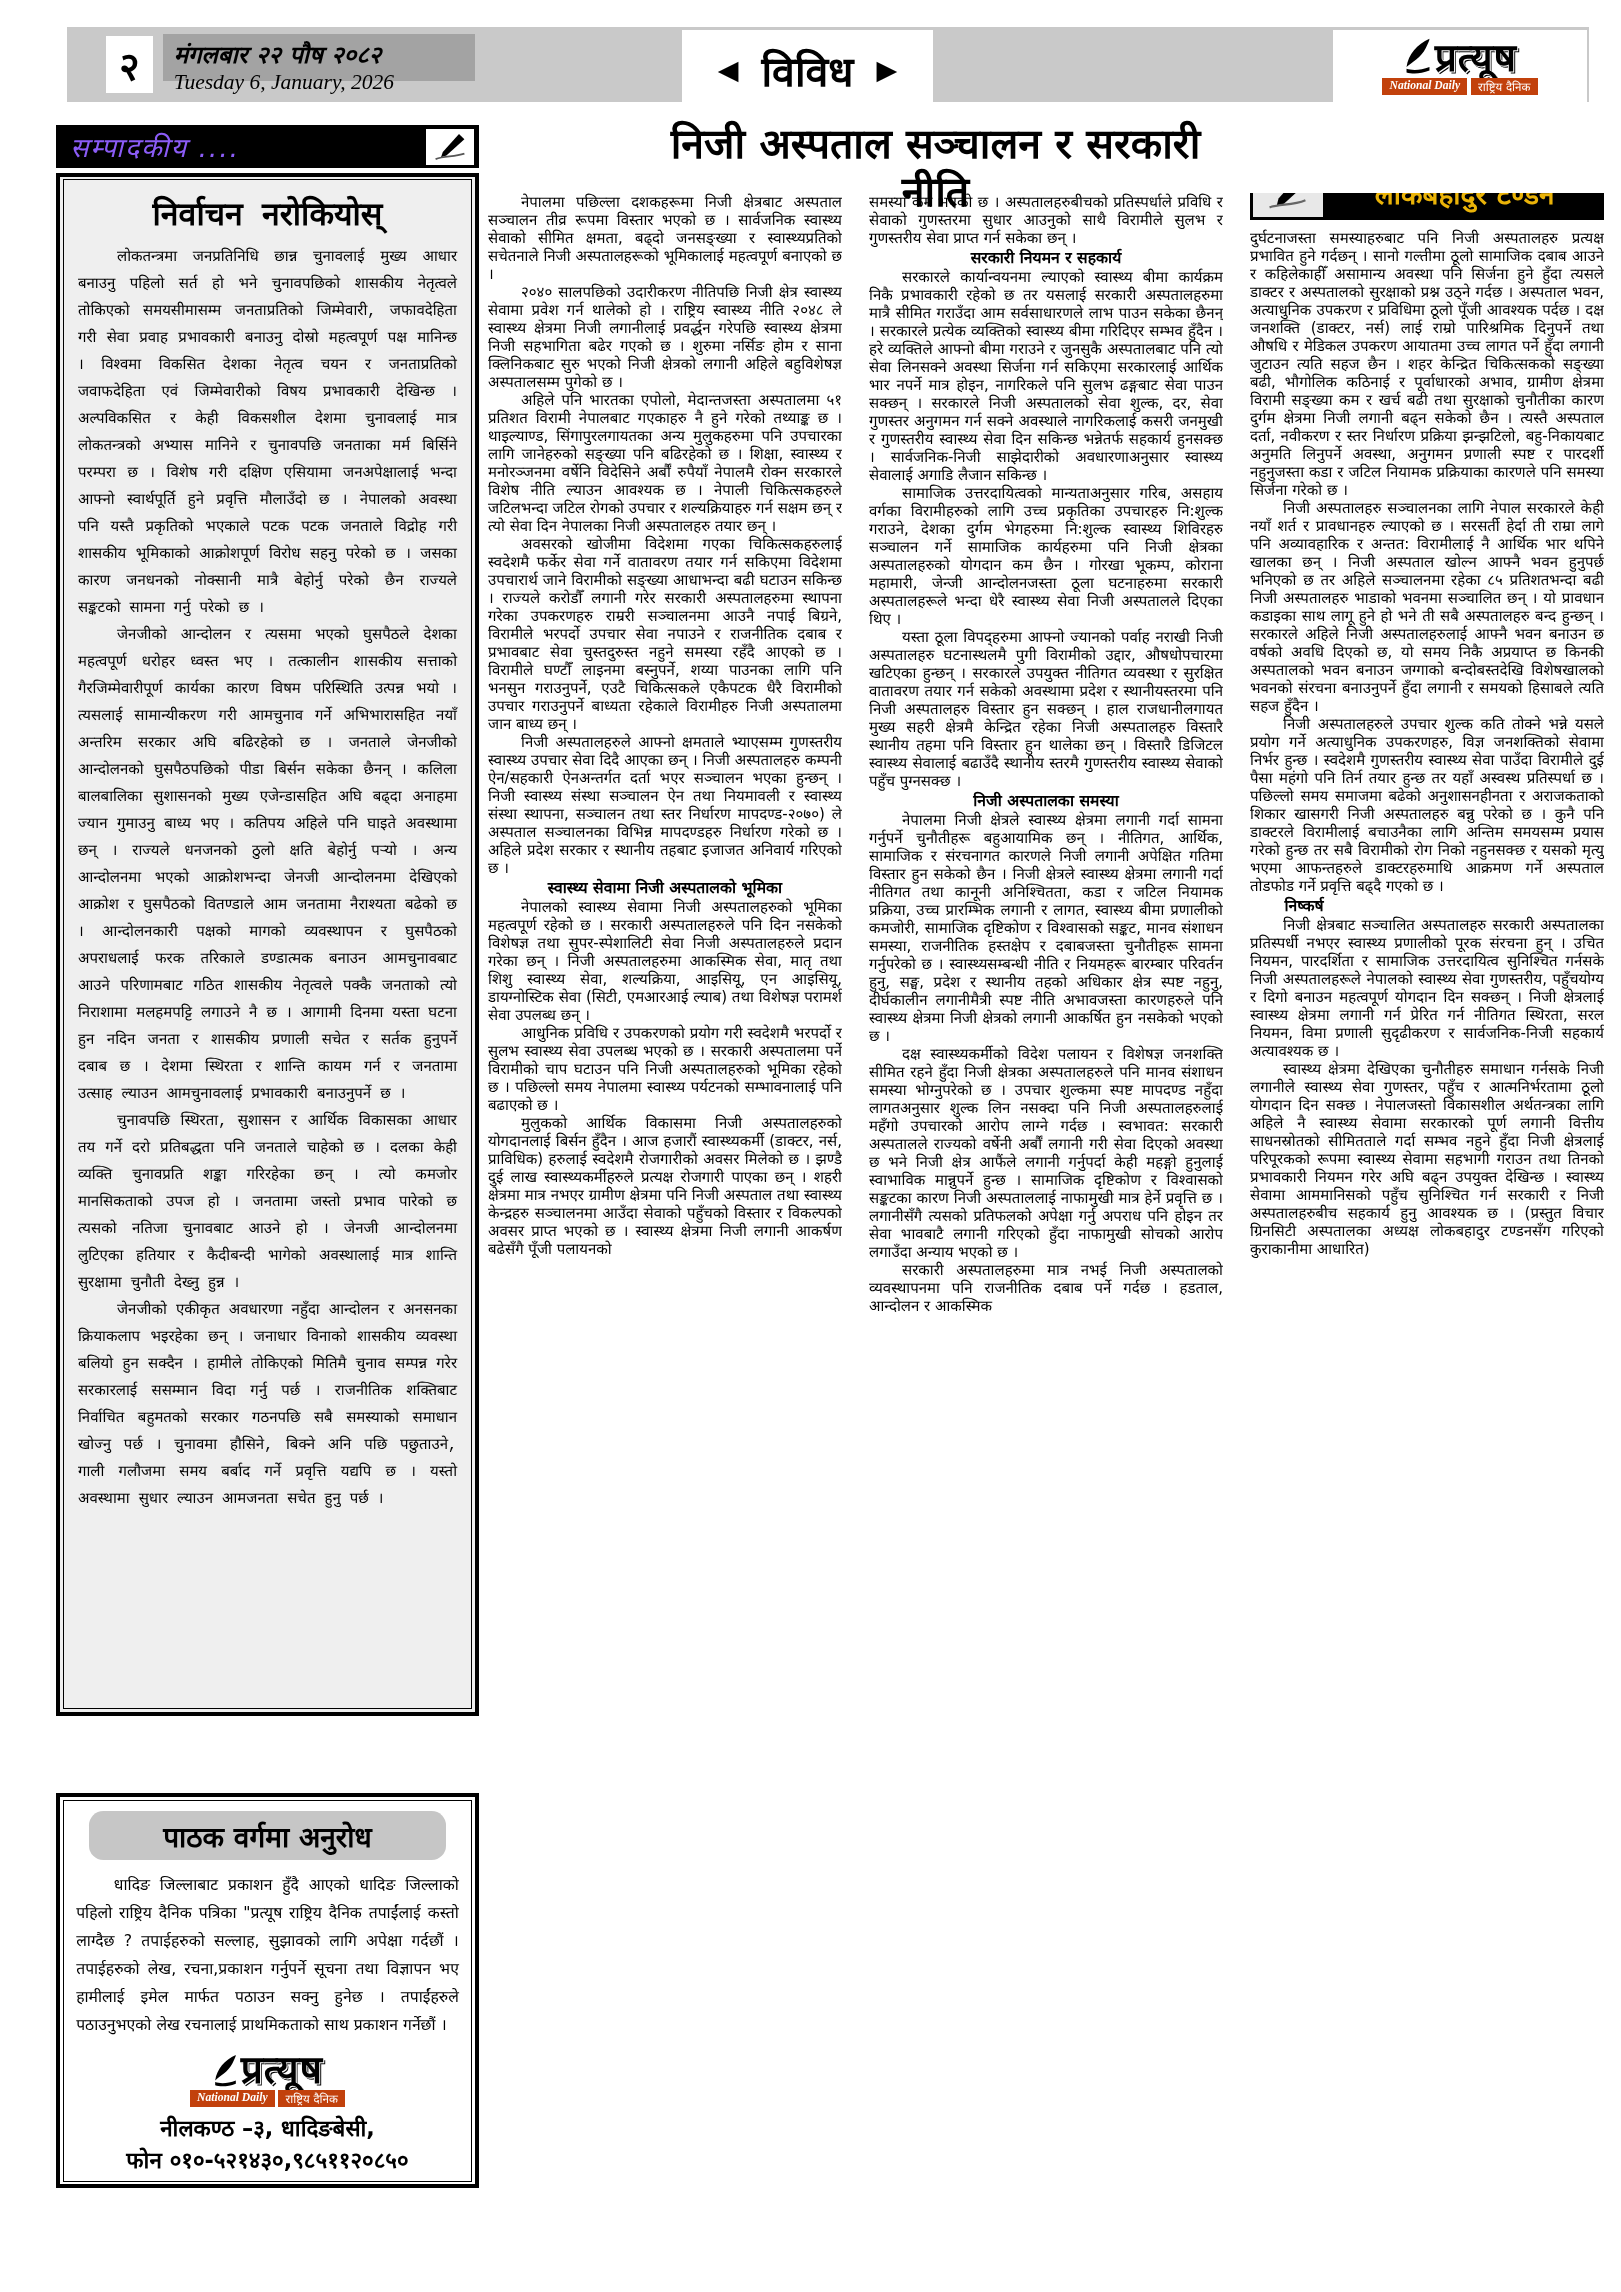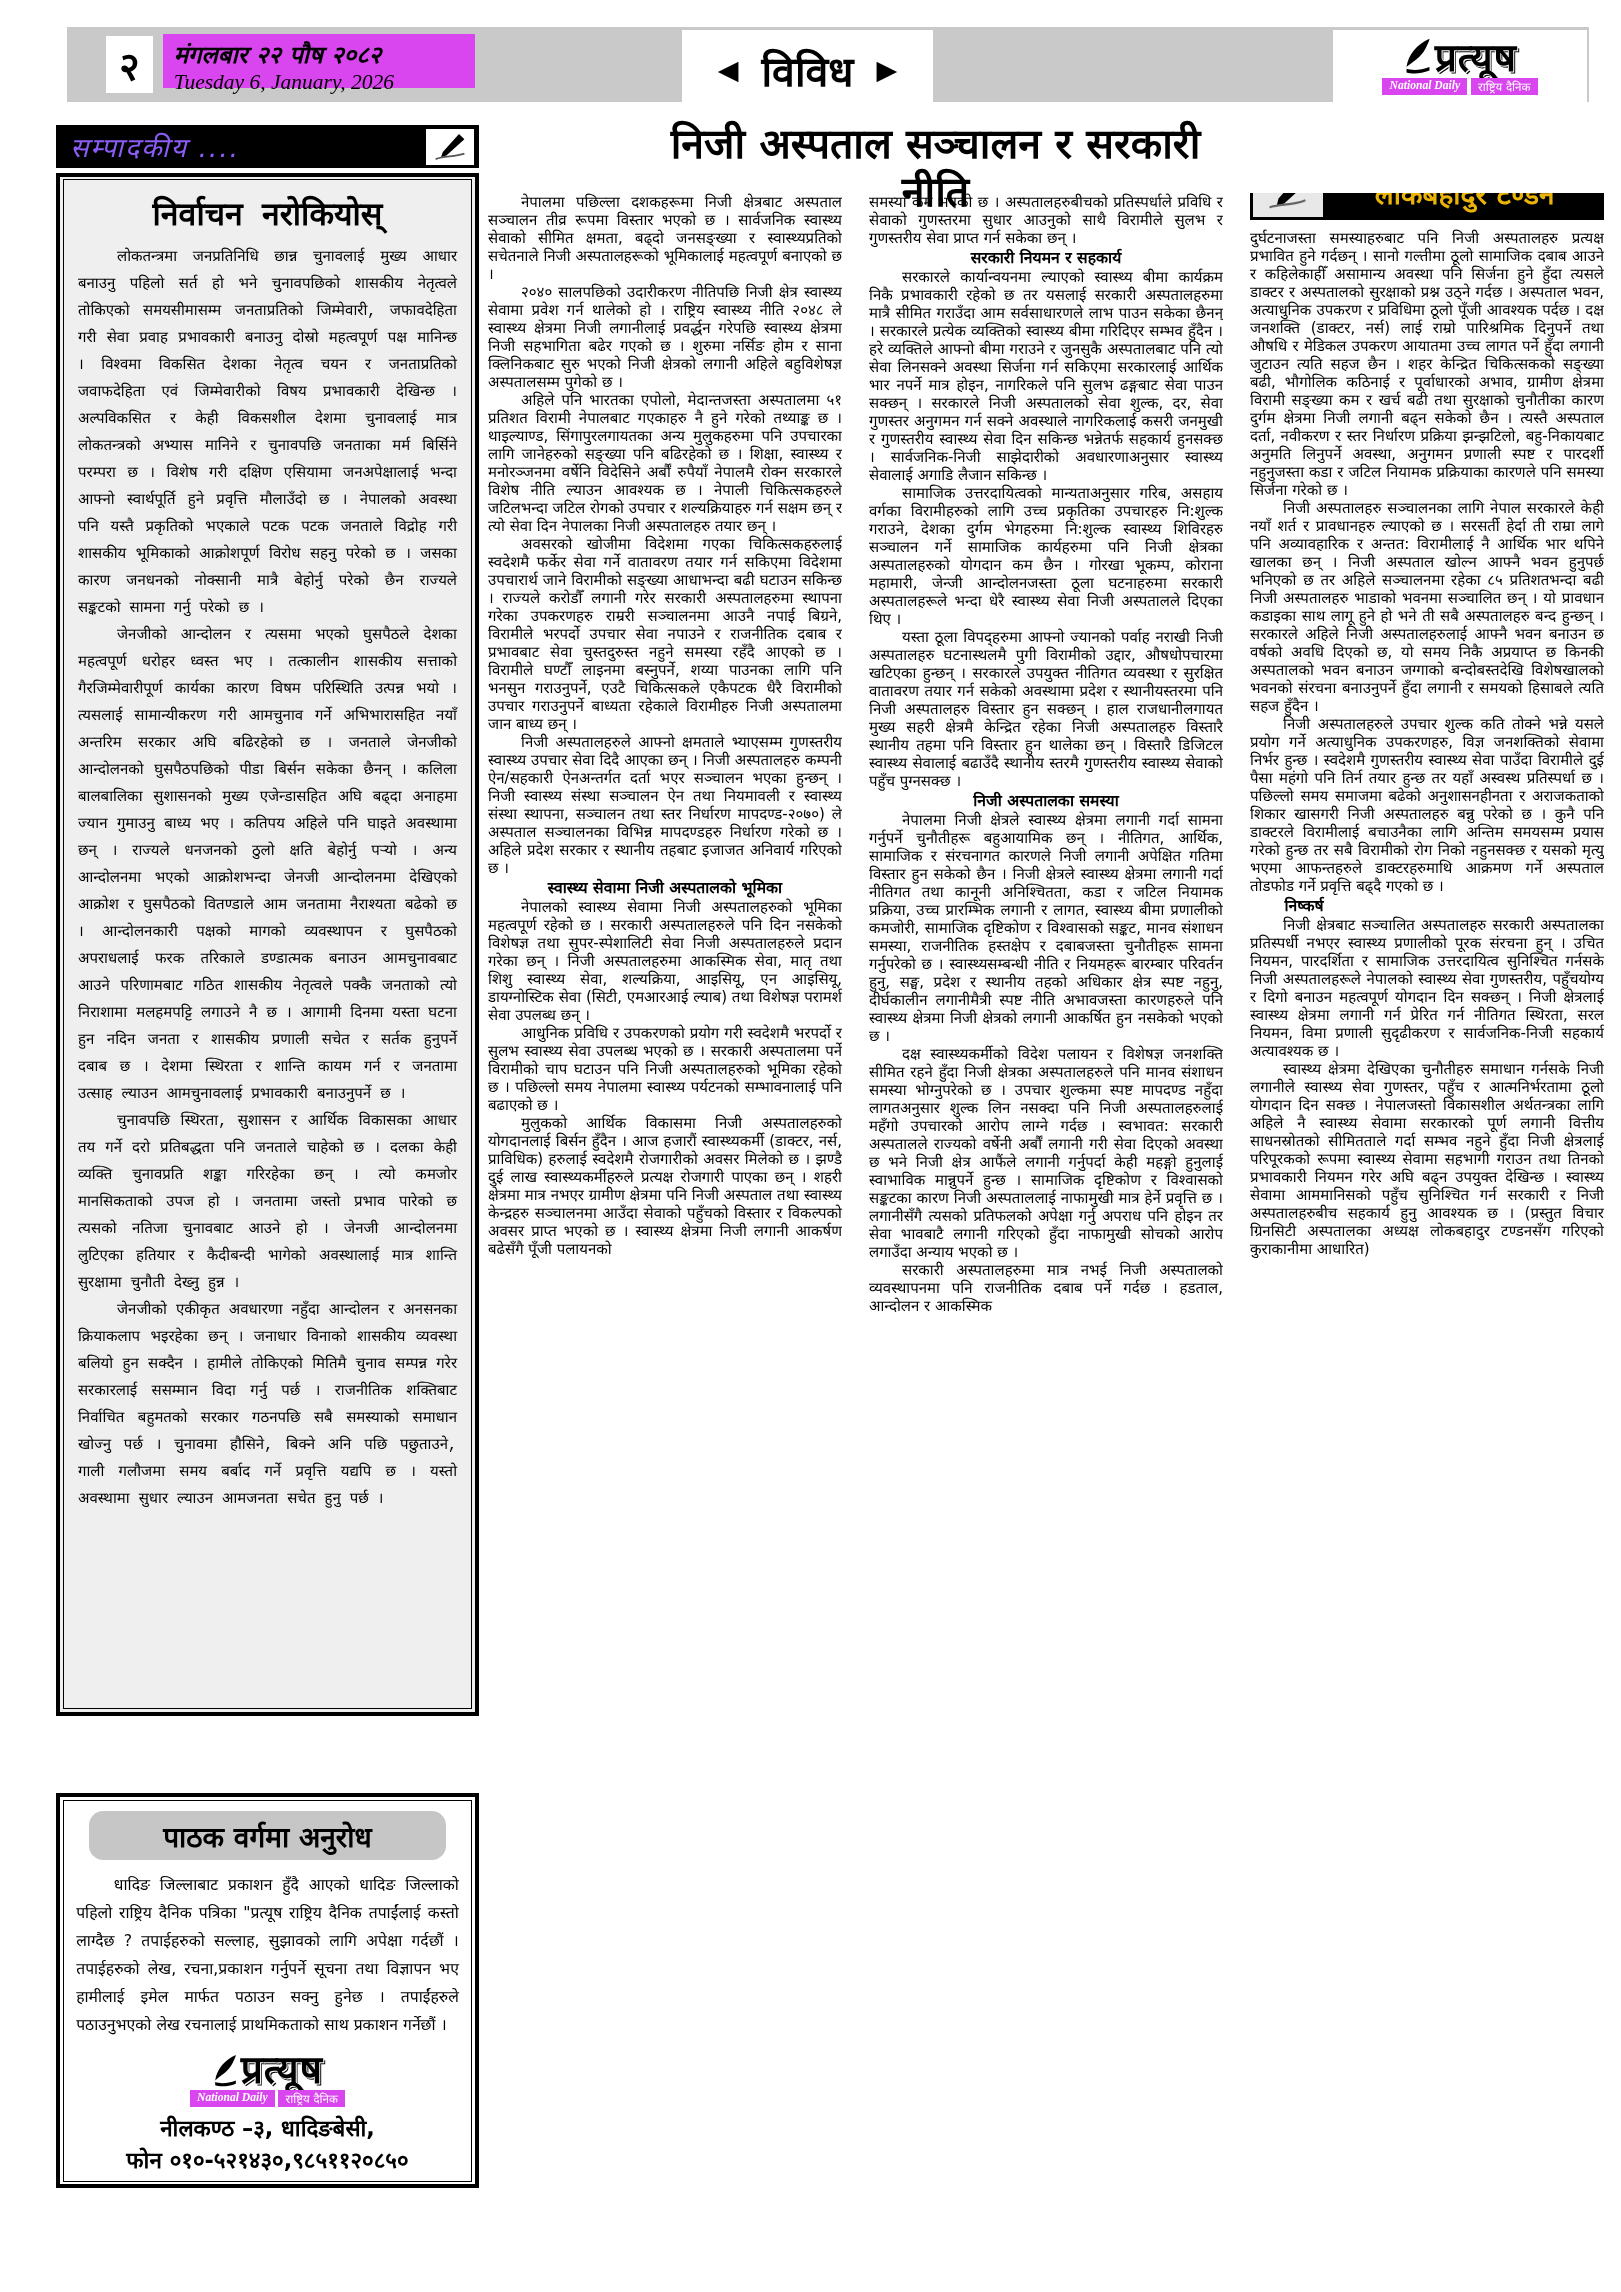--- a/index.html
+++ b/index.html
@@ -2,36 +2,36 @@
 <html style="font-size:14.3px"><head>
 <meta charset="utf-8">
 <style>
   html,body{margin:0;padding:0;}
   body{position:relative;width:1622px;height:2293px;background:#fff;color:#000;
        font-family:"DejaVu Sans",sans-serif;overflow:hidden;}
   
   .header-bar{position:absolute;left:67px;top:27px;width:1522px;height:75px;background:#c9c9c9;}
   .pagenum-box{position:absolute;left:106px;top:36px;width:47px;height:57px;background:#fff;
        display:flex;align-items:center;justify-content:center;font-size:39px;font-weight:bold;}
-  .date-box{position:absolute;left:163px;top:34px;width:312px;height:54px;background:#d946ef;padding:2.7px 10.7px;box-sizing:border-box;}
+  .date-box{position:absolute;left:163px;top:34px;width:312px;height:47px;background:#a3a3a3;padding:2.7px 10.7px;box-sizing:border-box;}
   .date-np{font-size:24px;font-weight:bold;font-style:italic;white-space:nowrap;}
   .date-en{font-size:21.5px;font-style:italic;font-family:"Liberation Serif",serif;white-space:nowrap;}
   .section-box{position:absolute;left:682px;top:30px;width:251px;height:79px;background:#fff;
        display:flex;align-items:center;justify-content:center;gap:23px;}
   .section-title{font-size:41px;font-weight:bold;}
   .nav-arrow{font-size:27px;line-height:1;}
   .logo-box{position:absolute;left:1333px;top:29.6px;width:254px;height:73px;background:#fff;
        display:flex;align-items:center;justify-content:center;}
   
   .brand{display:flex;flex-direction:column;align-items:center;}
   .brand-row{display:flex;align-items:flex-end;gap:1.8px;}
   .brand-name{font-size:39px;font-weight:bold;letter-spacing:0.9px;line-height:0.95;
        text-shadow:0.9px 0.9px 0 #fff,-0.9px -0.9px 0 #fff,1.8px 1.8px 0 #000;}
   .brand-tags{display:flex;gap:3.6px;margin-top:1.8px;}
-  .brand-tag{background:#d946ef;color:#fff;font-size:11.6px;padding:0.9px 7.2px;white-space:nowrap;}
+  .brand-tag{background:#c2410c;color:#fff;font-size:11.6px;padding:0.9px 7.2px;white-space:nowrap;}
   .brand-tag.en{font-family:"Liberation Serif",serif;font-style:italic;font-weight:bold;}
   .quill{display:block;}
   
   .ed-wrap{position:absolute;left:56px;top:125px;width:423px;}
   .ed-banner{height:43px;background:#000;color:#8b5cf6;display:flex;align-items:center;
        justify-content:space-between;padding:0 5.4px 0 14.3px;box-sizing:border-box;}
   .ed-banner-label{font-style:italic;font-size:27px;letter-spacing:1.8px;}
   .pen-chip{width:48px;height:36px;background:#fff;display:flex;align-items:center;justify-content:center;}
   .ed-box{margin-top:4.5px;border:4.5px solid #000;background:#efefef;padding:2.7px;}
   .ed-inner{border:0.9px solid #000;padding:7.2px 14.3px 5.4px 14.3px;height:1530px;overflow:hidden;box-sizing:border-box;font-family:Liberation Mono, monospace;}

